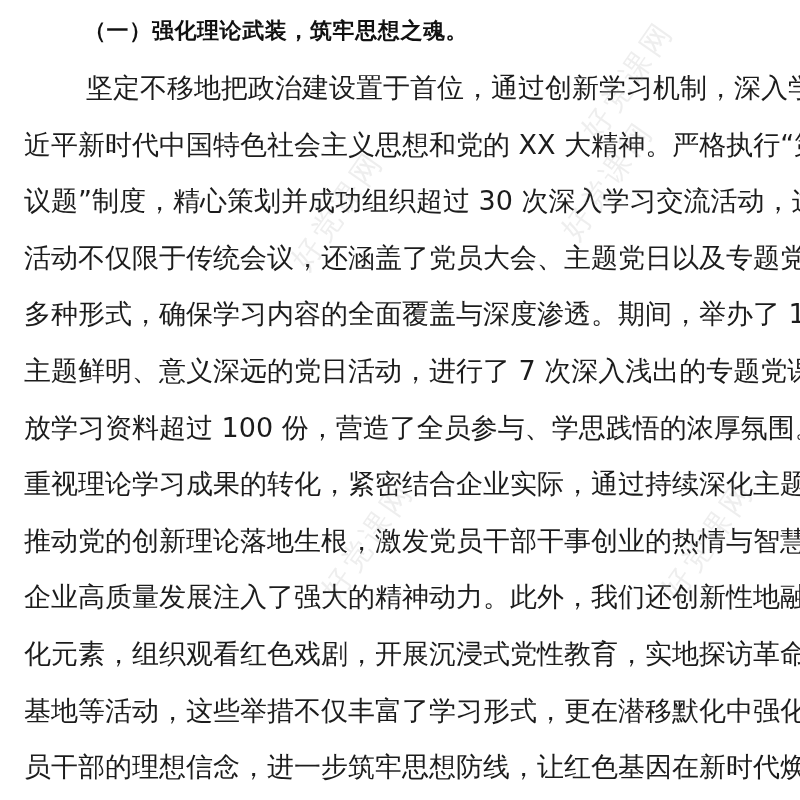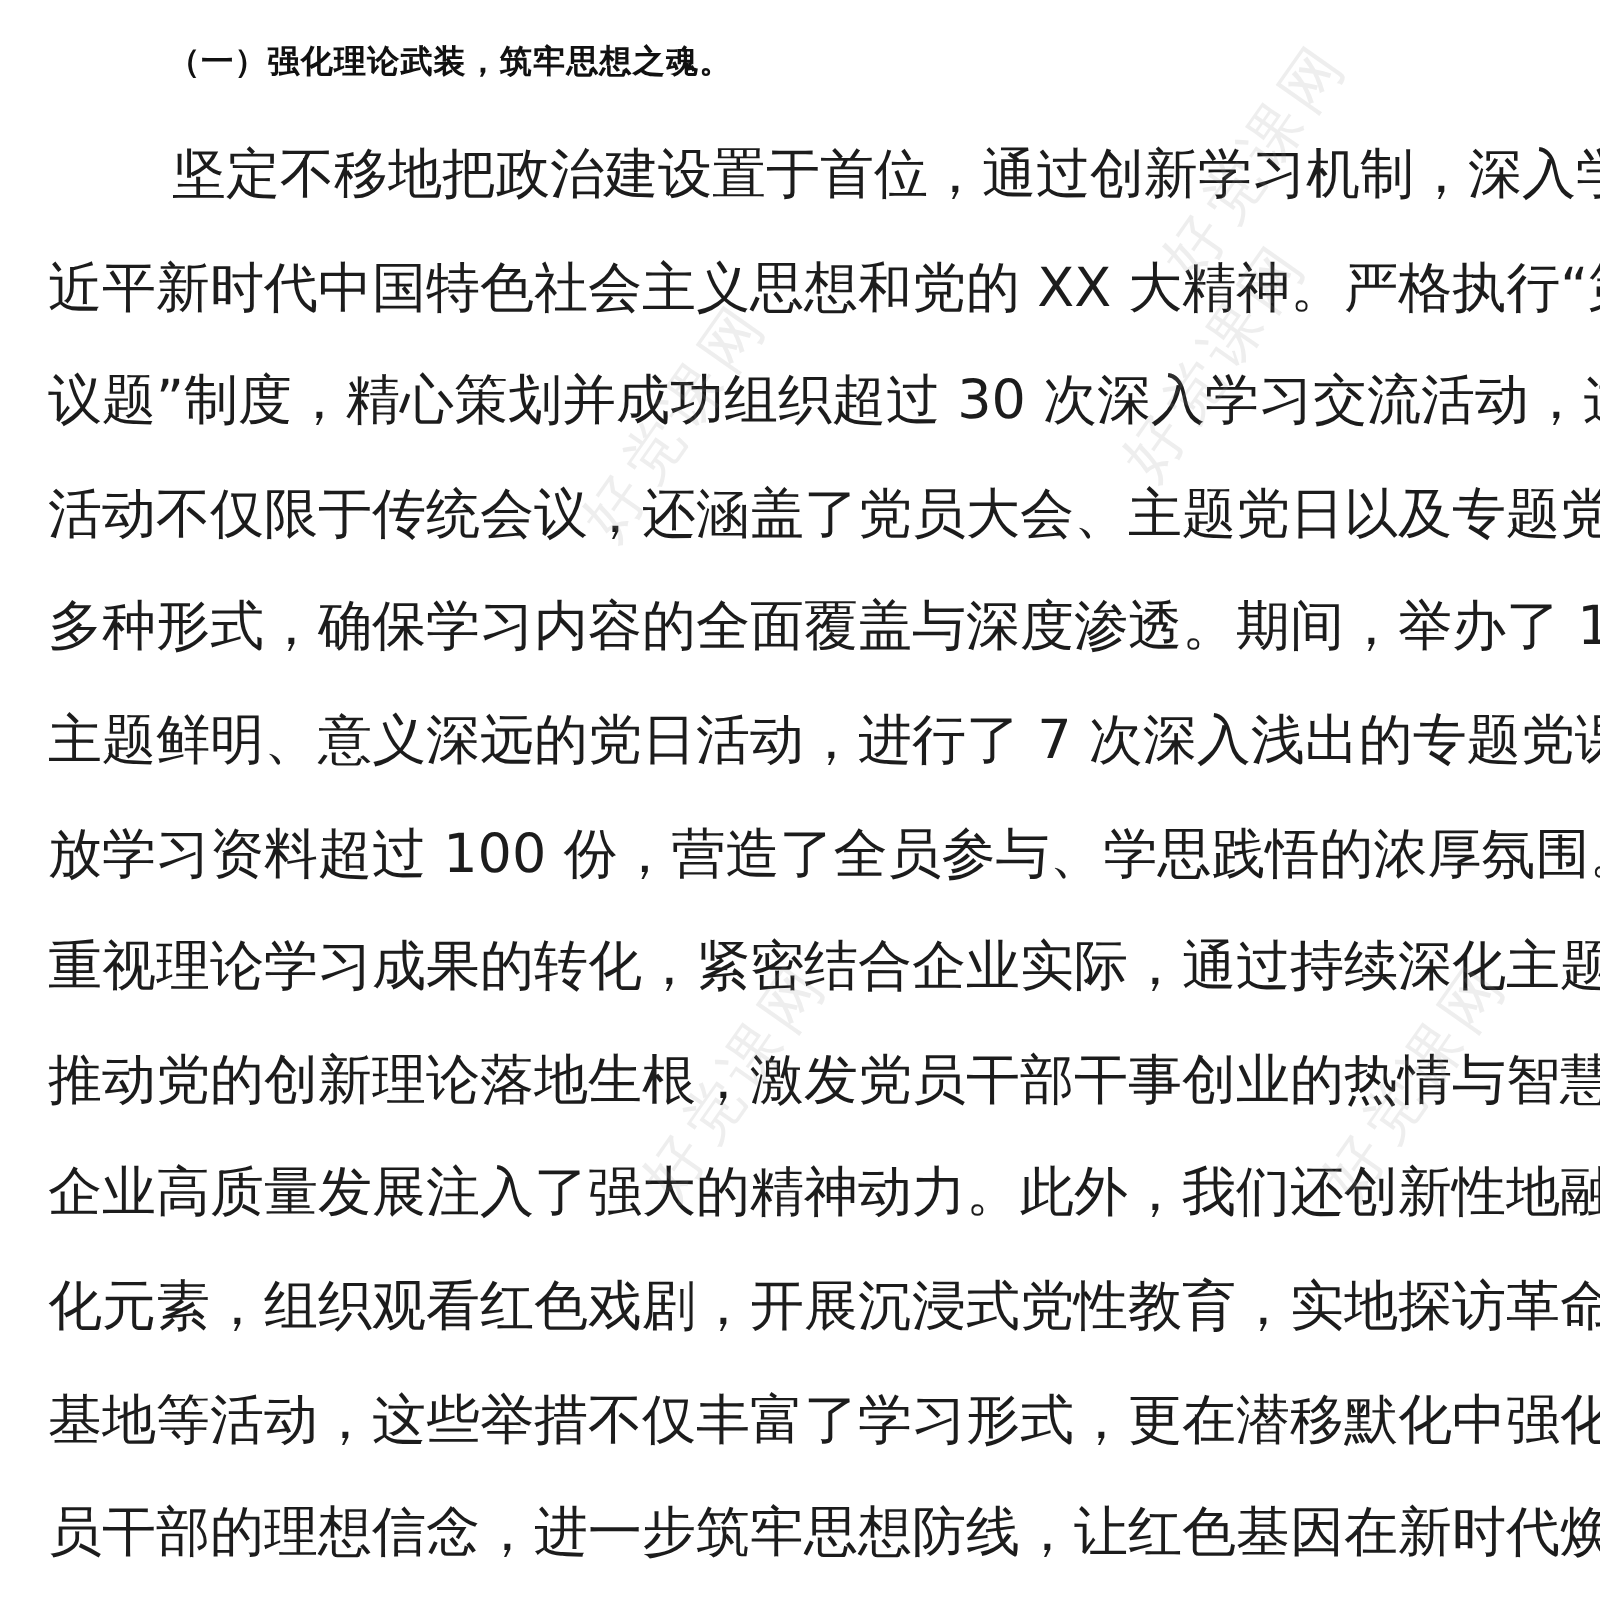--- a/index.html
+++ b/index.html
@@ -19,21 +19,21 @@
       position: absolute;
       left: 0; top: 0;
       width: 800px; height: 800px;
     }
     .heading {
       position: absolute;
       left: 84px;
       top: 16px;
       height: 30px;
       width: 392px;
-      font-size: 16px;
+      font-size: 22px;
       font-weight: bold;
       line-height: 30px;
       white-space: nowrap;
       letter-spacing: 0.6px;
       color: #111;
     }
     .para {
       position: absolute;
       left: 24px;
       top: 60px;

